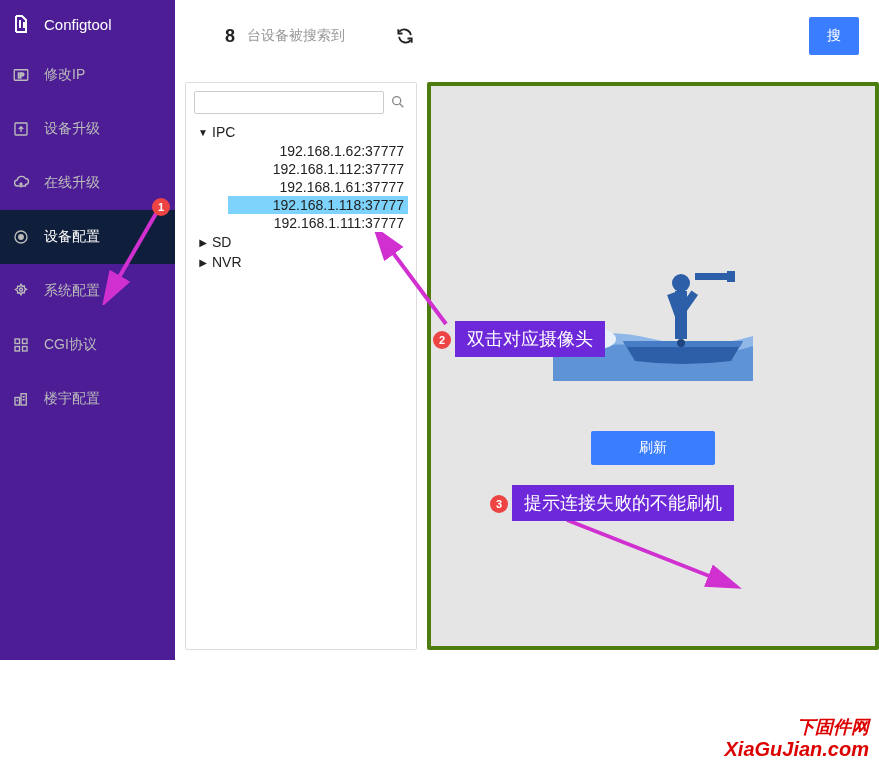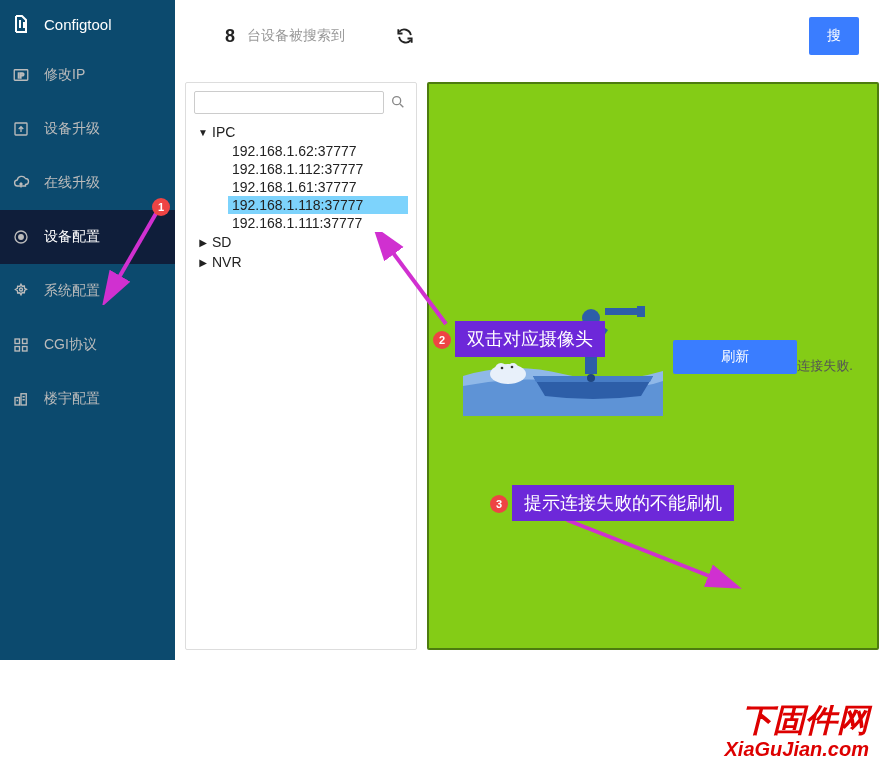--- a/index.html
+++ b/index.html
@@ -1,20 +1,20 @@
 <!DOCTYPE html>
 <html><head>
   <meta charset="utf-8">
   <style>
     * { margin: 0; padding: 0; box-sizing: border-box; }
     body { font-family: "Microsoft YaHei", Arial, sans-serif; font-size: 14px; background: #fff; width: 879px; height: 762px; overflow: hidden; }
     
     .container { display: flex; height: 660px; }
     
-    .sidebar { width: 175px; background: #0c4a6e; color: #bbb; flex-shrink: 0; }
+    .sidebar { width: 175px; background: #4c1d95; color: #bbb; flex-shrink: 0; }
     .sidebar-header { display: flex; align-items: center; padding: 12px 12px; gap: 8px; }
     .logo { width: 24px; height: 24px; color: #fff; }
     .app-title { color: #fff; font-size: 15px; font-weight: 500; }
     .sidebar-item { display: flex; padding: 18px 12px; gap: 14px; cursor: pointer; position: relative; }
     .sidebar-item.active { background: #0f1e3a; color: #fff; }
     .sidebar-icon { width: 18px; height: 18px; display: flex; align-items: center; justify-content: center; }
     .sidebar-label { font-size: 14px; }
     
     .main { flex: 1; background: #fff; display: flex; flex-direction: column; }
     .topbar { height: 72px; display: flex; align-items: center; padding: 0 20px; border-bottom: 0; background: #fff; gap: 20px; }
@@ -27,35 +27,35 @@
     
     .content { flex: 1; display: flex; padding: 10px 0 10px 10px; gap: 10px; }
     .left-panel { width: 232px; background: #fff; border: 1px solid #ddd; border-radius: 2px; display: flex; flex-direction: column; padding: 8px; }
     .search-row { display: flex; gap: 4px; margin-bottom: 8px; }
     .search-input { flex: 1; border: 1px solid #ccc; padding: 3px 6px; font-size: 13px; border-radius: 2px; }
     .search-icon-btn { width: 22px; height: 22px; display: flex; align-items: center; justify-content: center; cursor: pointer; }
     
     .tree { font-size: 14px; color: #222; }
     .tree-node { padding: 2px 4px; cursor: pointer; display: flex; align-items: center; gap: 4px; }
     .tree-caret { width: 10px; text-align: center; font-size: 10px; }
-    .tree-children { margin-left: 34px; }
+    .tree-children { margin-left: 34px; text-align: right; }
     .tree-leaf { padding: 1px 4px; cursor: pointer; }
     .tree-leaf.selected { background: #7dd3fc; }
     
-    .right-panel { flex: 1; background: #84cc16; border: 2px solid #4d7c0f; border-radius: 2px; display: flex; flex-direction: row; align-items: center; justify-content: center; position: relative; }
+    .right-panel { flex: 1; background: #e5e5e5; border: 4px solid #4d7c0f; border-radius: 2px; display: flex; flex-direction: column; align-items: center; justify-content: center; position: relative; }
     .illustration { width: 220px; height: 160px; margin-bottom: 40px; }
     .refresh-button { background: #3a7dff; color: #fff; border: none; padding: 8px 48px; font-size: 14px; cursor: pointer; border-radius: 2px; margin-bottom: 18px; }
     .error-text { color: #555; font-size: 13px; }
     
     .annotation-badge { width: 18px; height: 18px; border-radius: 50%; background: #e44; color: #fff; font-size: 11px; display: flex; align-items: center; justify-content: center; font-weight: bold; position: absolute; z-index: 50; }
     .annotation-label { background: #6d28d9; color: #fff; padding: 6px 12px; font-size: 18px; position: absolute; z-index: 50; }
     .annotation-arrow { position: absolute; z-index: 40; }
     
     .watermark { position: absolute; bottom: 2px; right: 10px; text-align: right; font-weight: bold; font-style: italic; line-height: 1.1; }
-    .watermark-line1 { color: #d00; font-size: 32px; text-shadow: 1px 1px 0 #fff; }
+    .watermark-line1 { color: #d00; font-size: 18px; text-shadow: 1px 1px 0 #fff; }
     .watermark-line2 { color: #d00; font-size: 20px; text-shadow: 1px 1px 0 #fff; }
   </style>
 </head>
 <body>
 
 <div class="container">
   <div class="sidebar">
     <div class="sidebar-header">
       <span class="logo">
         <svg viewBox="0 0 24 24" fill="none" stroke="#fff" stroke-width="2">

